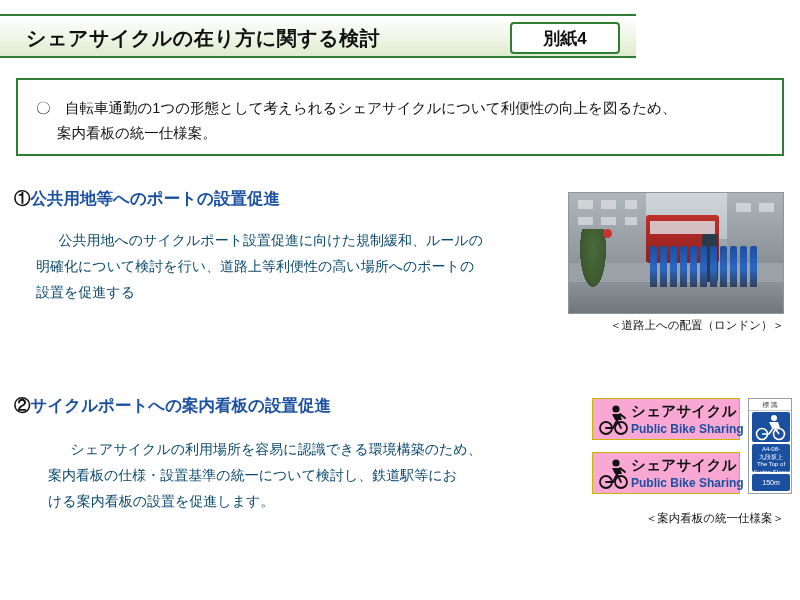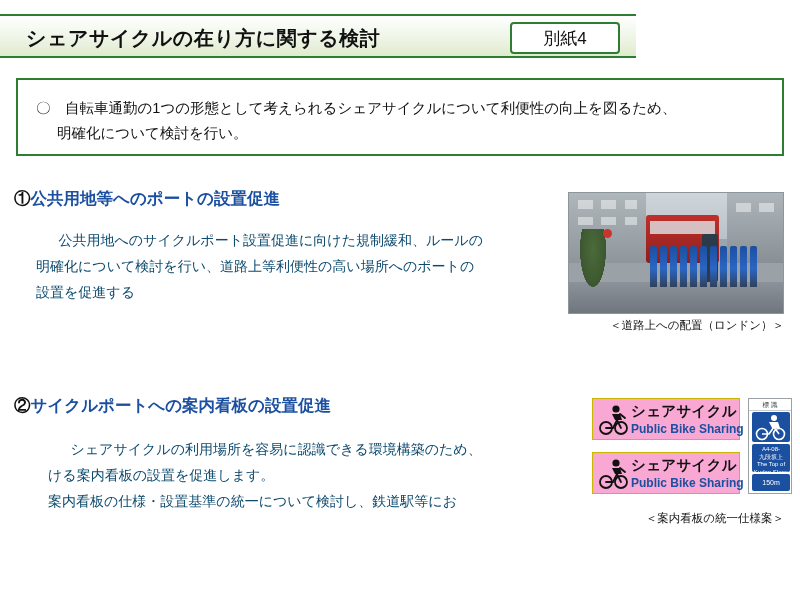--- a/index.html
+++ b/index.html
@@ -58,21 +58,21 @@
     top: 6px;
     width: 110px;
     height: 32px;
     background: #ffffff;
     border: 2px solid #2f7d32;
     border-radius: 4px;
     display: flex;
     align-items: center;
     justify-content: center;
     font-size: 17px;
-    font-weight: normal;
+    font-weight: bold;
     color: #111111;
     box-sizing: border-box;
   }
 
   
   .lead-box {
     position: absolute;
     left: 16px;
     top: 78px;
     width: 768px;
@@ -312,21 +312,21 @@
     <circle cx="44" cy="8" r="6" fill="none" stroke="#ffffff" stroke-width="1.6"></circle>
     <circle cx="62" cy="8" r="6" fill="none" stroke="#ffffff" stroke-width="1.6"></circle>
   </svg>
 
   <div class="badge">別紙4</div>
 </div>
 
 <div class="lead-box">
   <div class="lead-text">
     <span class="ind">〇　自転車通勤の1つの形態として考えられるシェアサイクルについて利便性の向上を図るため、</span>
-    <span class="ind ln2">明確化について検討を行い。</span>
+    <span class="ind ln2">案内看板の統一仕様案。</span>
   </div>
 </div>
 
 <div class="section-head" id="sec1-head">
   <span class="num">①</span><span>公共用地等へのポートの設置促進</span>
 </div>
 <div class="section-body" id="sec1-body">
   <span class="p1">公共用地へのサイクルポート設置促進に向けた規制緩和、ルールの</span>
   <span class="pn">明確化について検討を行い、道路上等利便性の高い場所へのポートの</span>
   <span class="pn">設置を促進する</span>
@@ -365,22 +365,22 @@
     <div class="ph-bike-cell" style="left:100px;"></div>
   </div>
 </div>
 <div class="caption" id="cap1">＜道路上への配置（ロンドン）＞</div>
 
 <div class="section-head" id="sec2-head">
   <span class="num">②</span><span>サイクルポートへの案内看板の設置促進</span>
 </div>
 <div class="section-body" id="sec2-body">
   <span class="p1">シェアサイクルの利用場所を容易に認識できる環境構築のため、</span>
+  <span class="pn">案内看板の仕様・設置基準の統一について検討し、鉄道駅等にお</span>
   <span class="pn">ける案内看板の設置を促進します。</span>
-  <span class="pn">案内看板の仕様・設置基準の統一について検討し、鉄道駅等にお</span>
 </div>
 
 <div class="signs">
 
   <div class="yellow-sign" id="ys1">
     <svg class="ys-bikeicon" viewBox="0 0 30 32">
       <circle cx="18" cy="5" r="3.6" fill="#111"></circle>
       <path d="M14 10 L22 10 L24 16 L17 16 Z" fill="#111"></path>
       <path d="M22 10 L27 14" stroke="#111" stroke-width="2" stroke-linecap="round"></path>
       <circle cx="8" cy="24" r="6" fill="none" stroke="#111" stroke-width="1.8"></circle>

